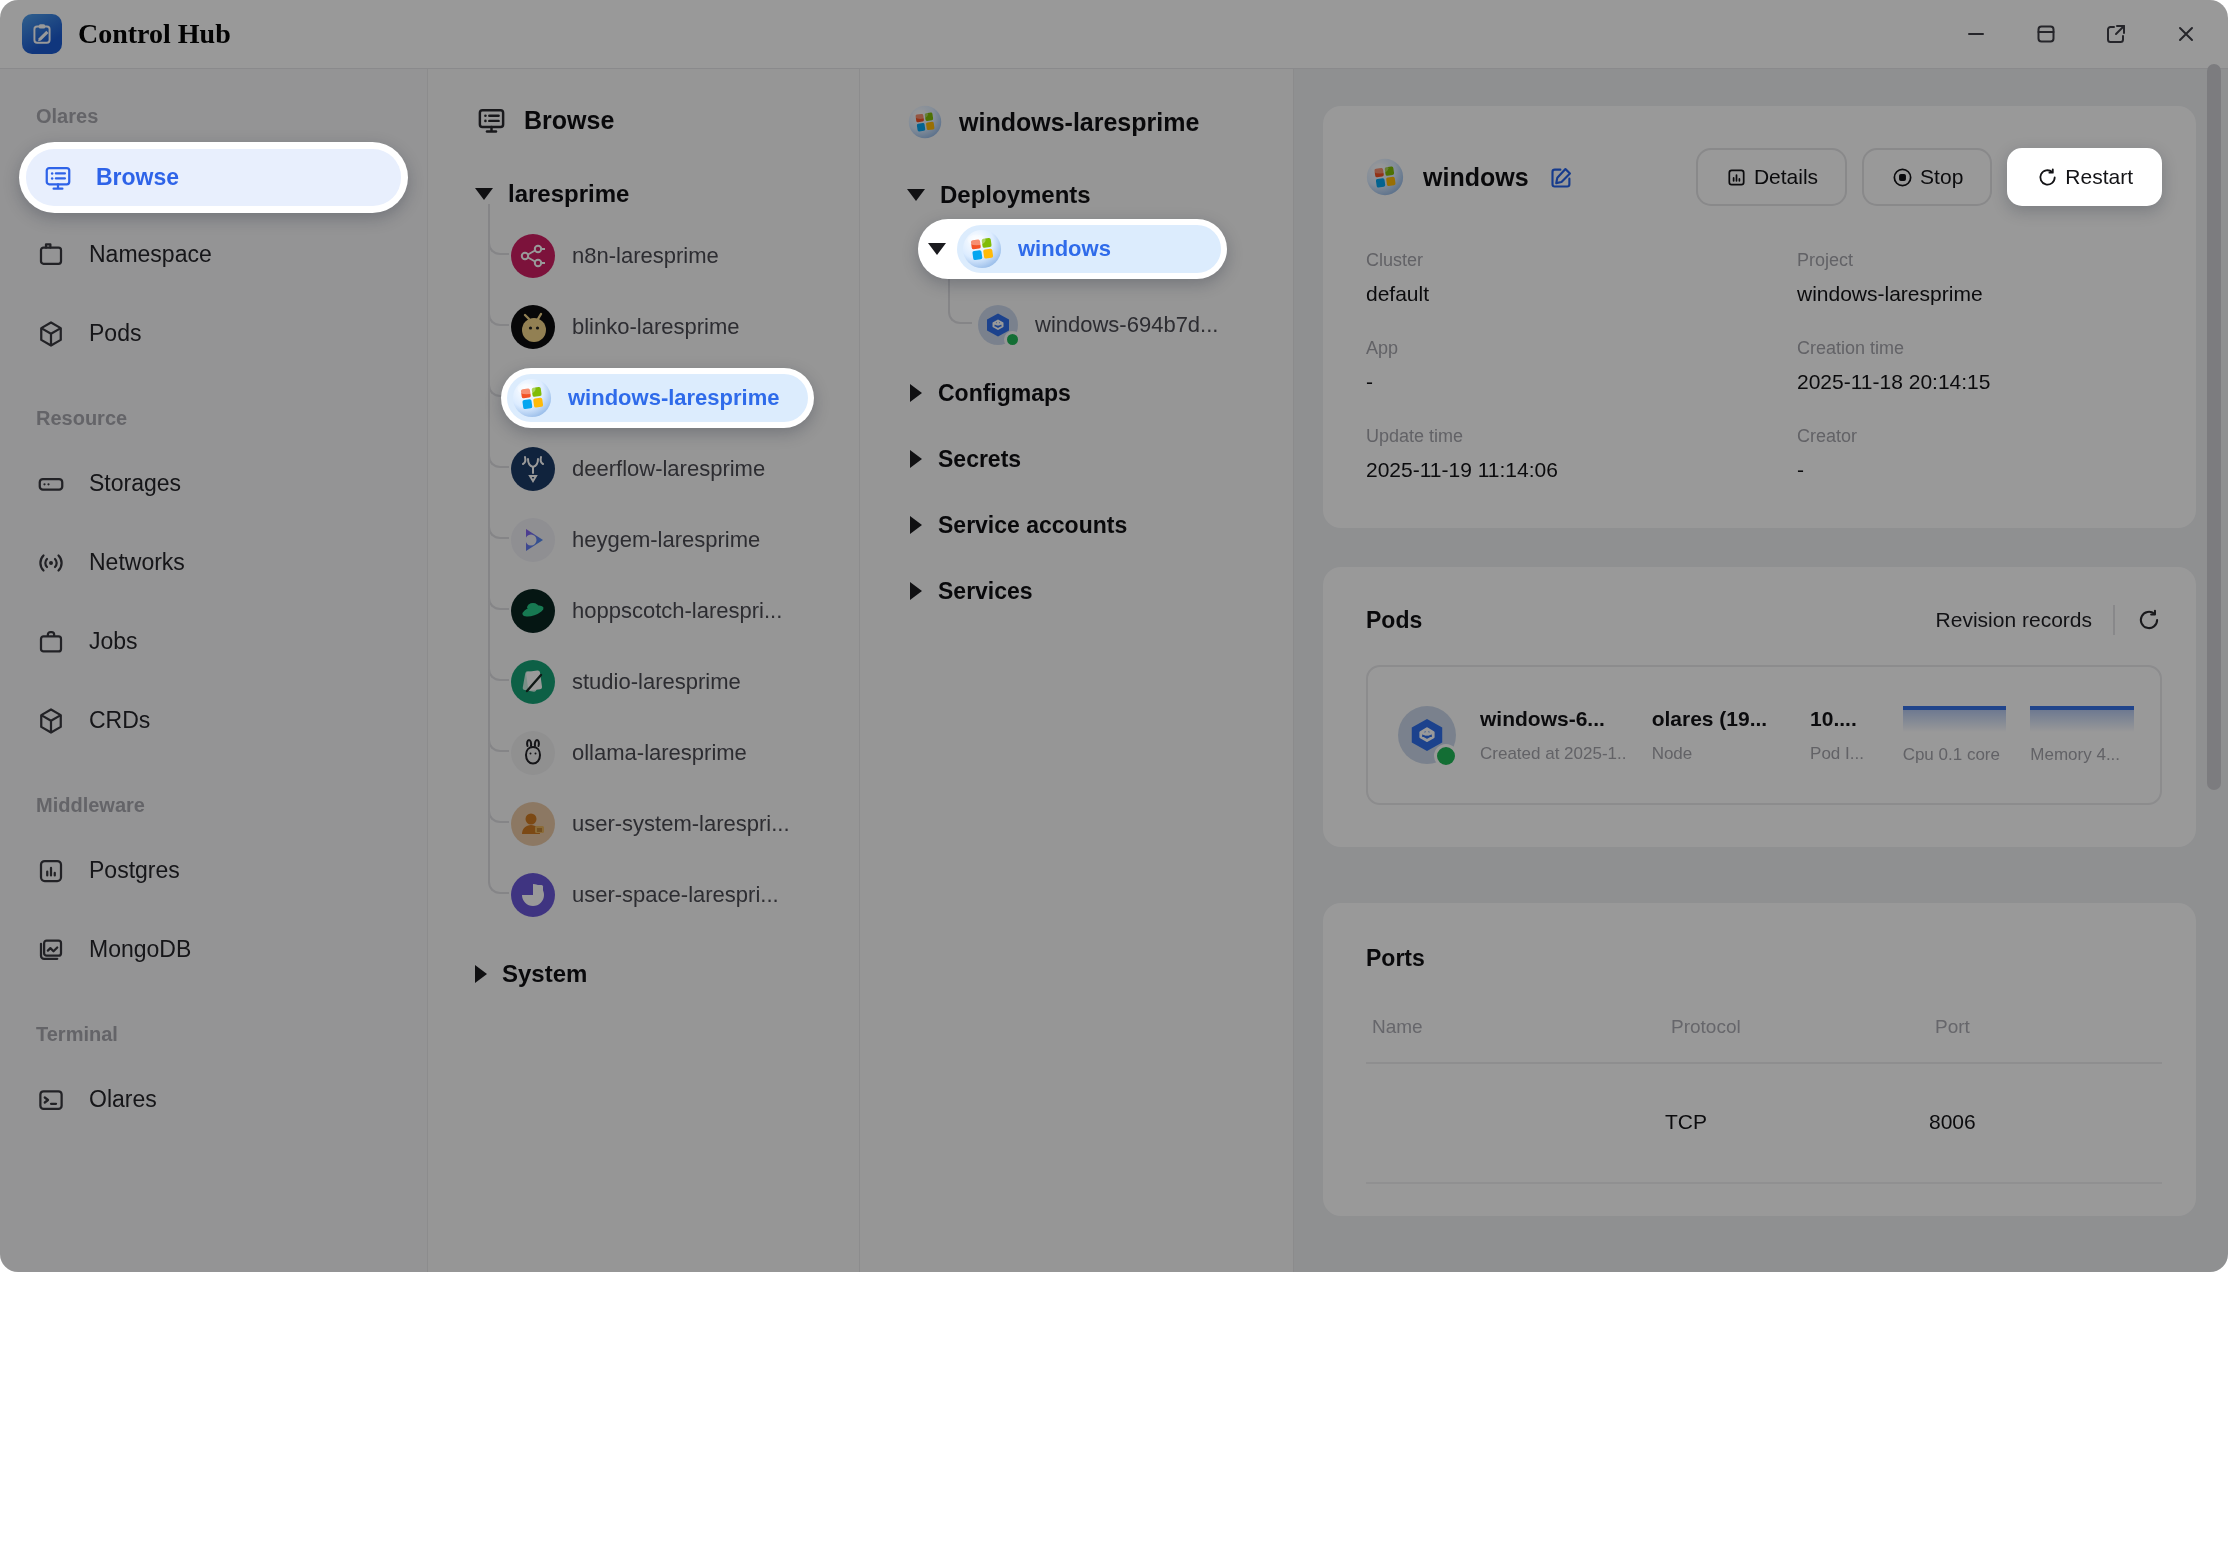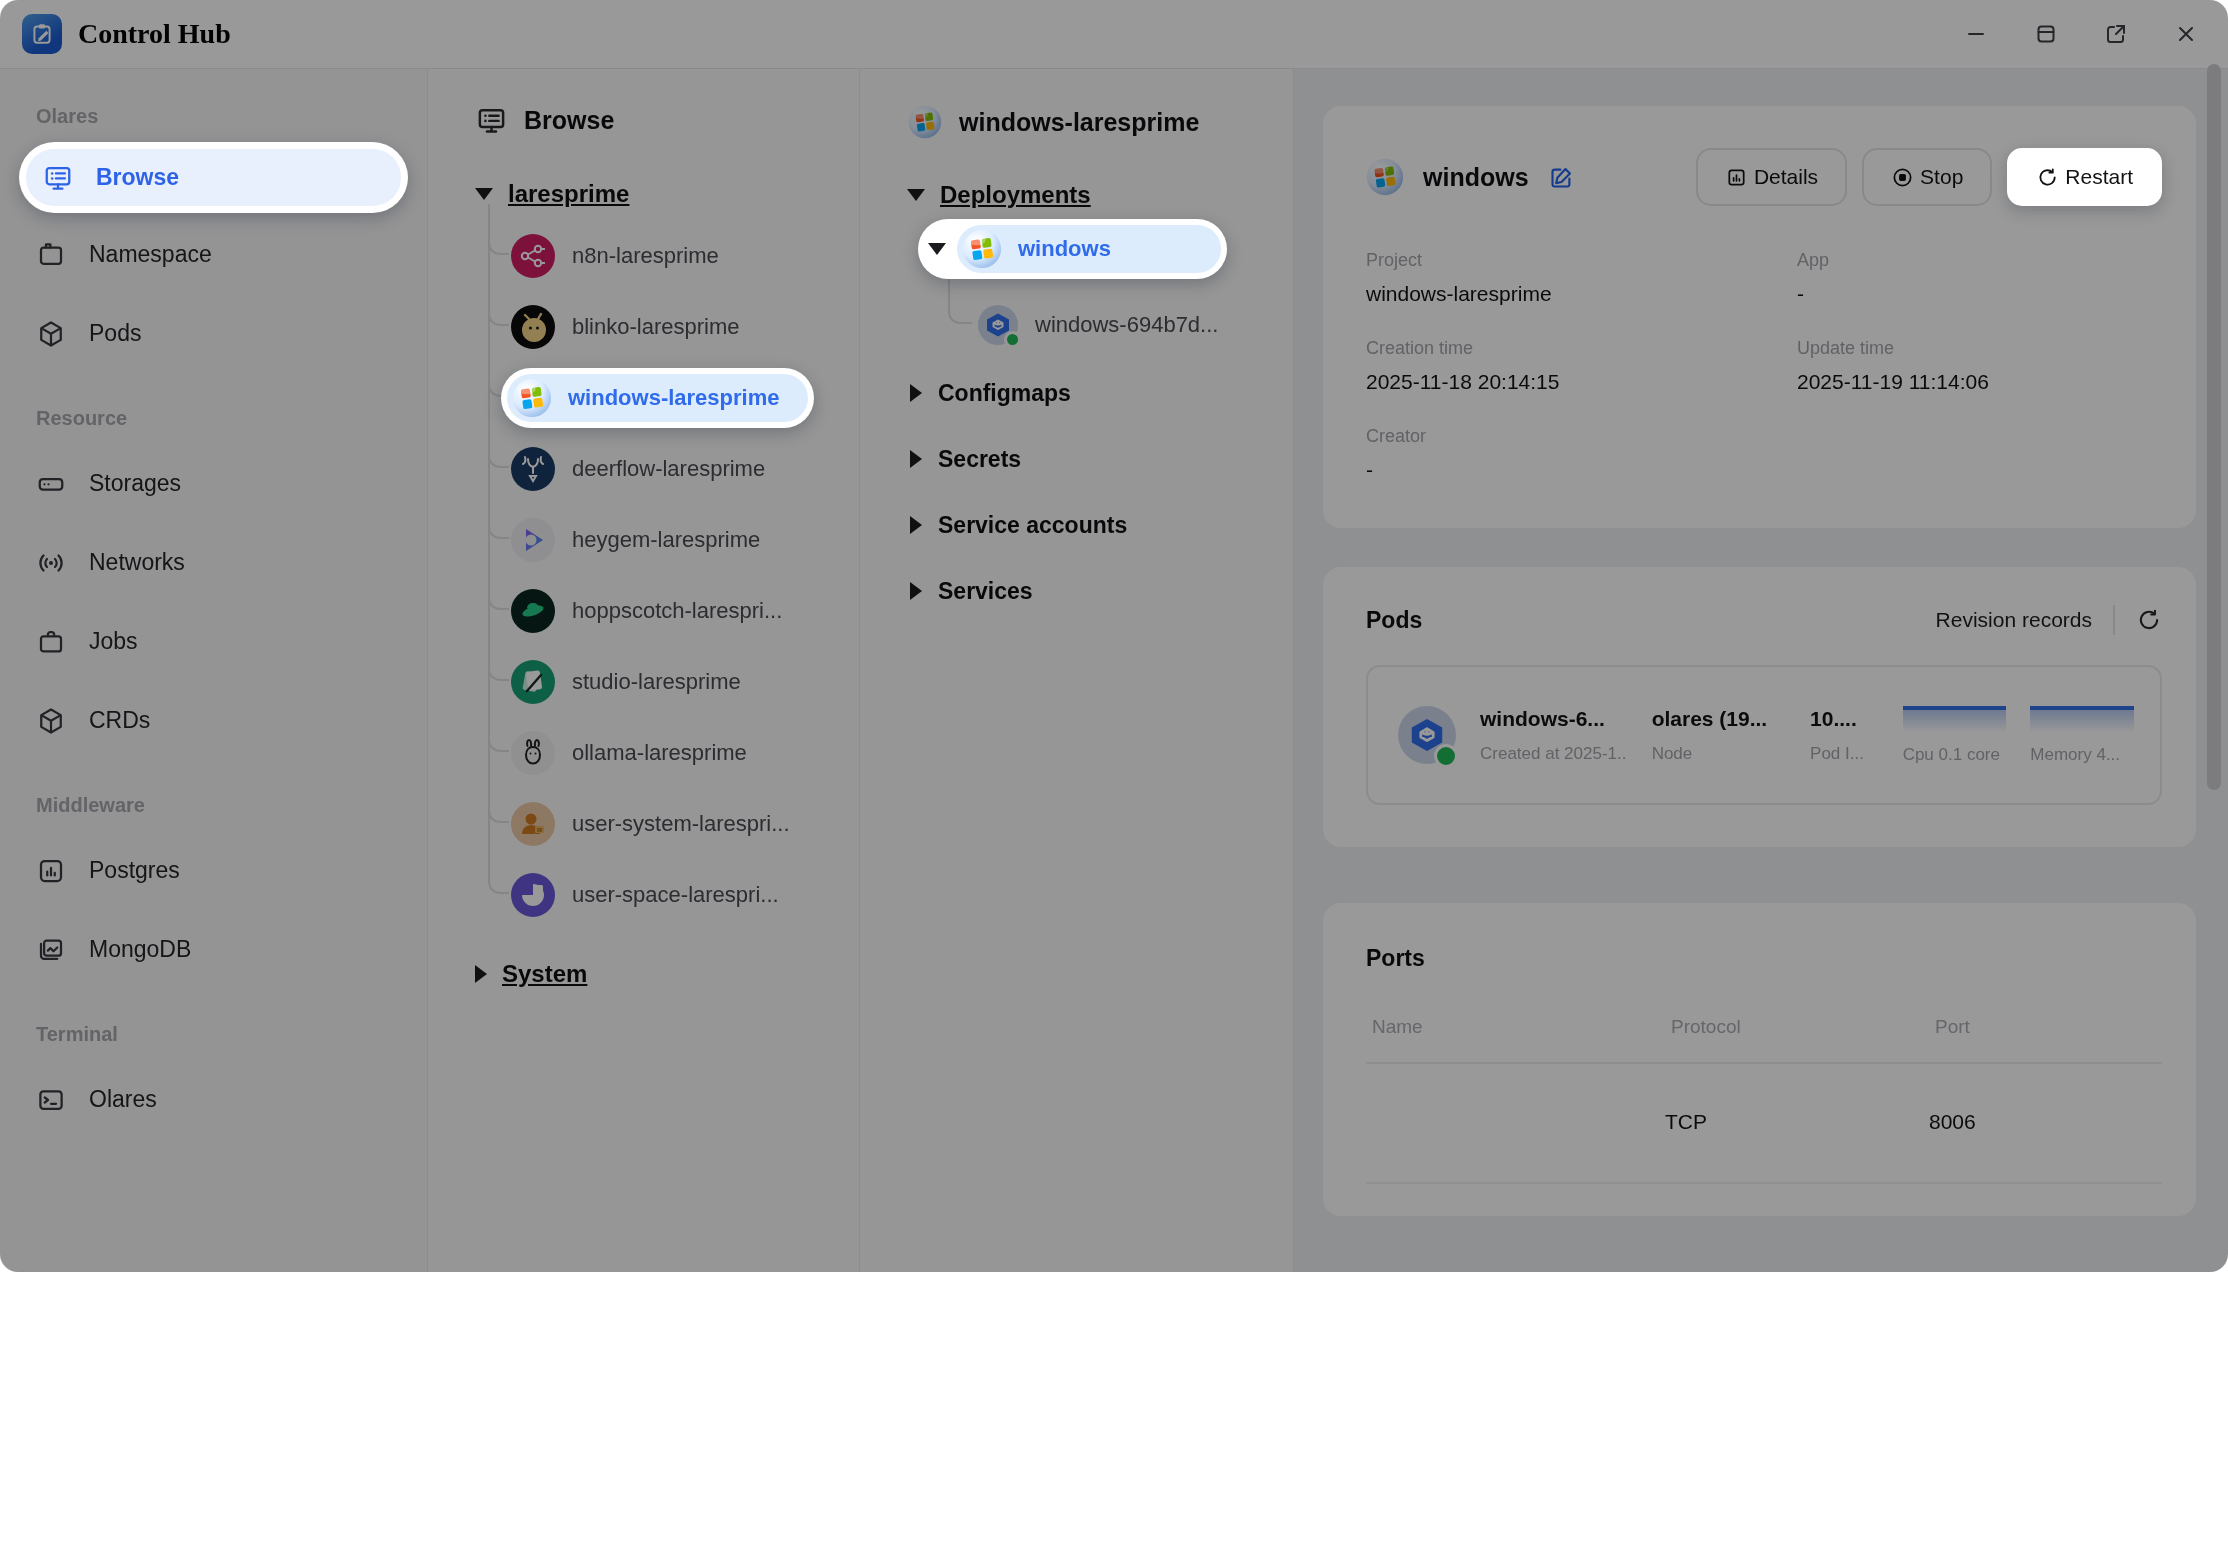--- a/index.html
+++ b/index.html
@@ -25,21 +25,21 @@
   .side-item svg{width:30px;height:30px;flex:none;color:#3a3a40;}
   .spot-side{position:relative;z-index:60;background:#fff;border-radius:36px;padding:7px;box-shadow:0 5px 16px rgba(15,23,42,.25);margin:2px 0;}
   .spot-side .side-item{height:57px;background:#e8effd;border-radius:28px;color:#2e63e8;font-weight:700;}
   .spot-side .side-item svg{color:#2e63e8;}
   
   .col{flex:none;background:#fafafb;border-left:1px solid #e9e9eb;position:relative;}
   .col2{width:432px;}
   .col3{width:434px;}
   .col-head{display:flex;align-items:center;gap:17px;padding:36px 0 0 48px;font-size:25px;font-weight:700;color:#101013;}
   .col-head svg{width:31px;height:31px;color:#2b2b30;}
-  .t-root{display:flex;align-items:center;gap:15px;padding-left:47px;margin-top:44px;font-size:24px;font-weight:700;color:#101013;text-decoration:underline;}
+  .t-root{display:flex;align-items:center;gap:15px;padding-left:47px;margin-top:44px;font-size:24px;font-weight:700;color:#101013;}
   .t-list{position:relative;margin-top:12px;}
   .v-line{position:absolute;left:60px;top:-6px;width:0;border-left:2px solid #dedee2;}
   .t-item{display:flex;align-items:center;gap:17px;height:71px;padding-left:83px;font-size:22px;color:#4b4b53;position:relative;}
   .t-item .elbow{position:absolute;left:60px;top:-16px;width:21px;height:51px;border-left:2px solid #dedee2;border-bottom:2px solid #dedee2;border-bottom-left-radius:12px;}
   .app-ic{width:44px;height:44px;border-radius:50%;flex:none;display:flex;align-items:center;justify-content:center;overflow:hidden;}
   .app-ic svg{width:44px;height:44px;display:block;}
   .t-item span.lbl{white-space:nowrap;overflow:hidden;}
   .spot-tree{position:relative;z-index:60;display:inline-flex;align-items:center;background:#fff;border-radius:30px;padding:6px;box-shadow:0 5px 16px rgba(15,23,42,.25);}
   .sel-pill{display:flex;align-items:center;gap:16px;background:#dcecfd;border-radius:24px;height:48px;padding:0 28px 0 5px;color:#2f6bea;font-weight:600;font-size:22px;white-space:nowrap;}
   .sel-pill .app-ic{width:40px;height:40px;}
@@ -523,20 +523,24 @@
                   <path d="M19.5 12a7.5 7.5 0 11-2.6-5.7"></path>
                   <path d="M17.5 3.5v3.5H14"></path>
                 </svg>
               <span>Restart</span>
             </div>
           </div>
         </div>
 
         <div class="info-grid">
           <div class="info-cell">
+              <div class="ilabel">Cluster</div>
+              <div class="ivalue">default</div>
+            </div>
+          <div class="info-cell">
               <div class="ilabel">Project</div>
               <div class="ivalue">windows-laresprime</div>
             </div>
           <div class="info-cell">
               <div class="ilabel">App</div>
               <div class="ivalue">-</div>
             </div>
           <div class="info-cell">
               <div class="ilabel">Creation time</div>
               <div class="ivalue">2025-11-18 20:14:15</div>

